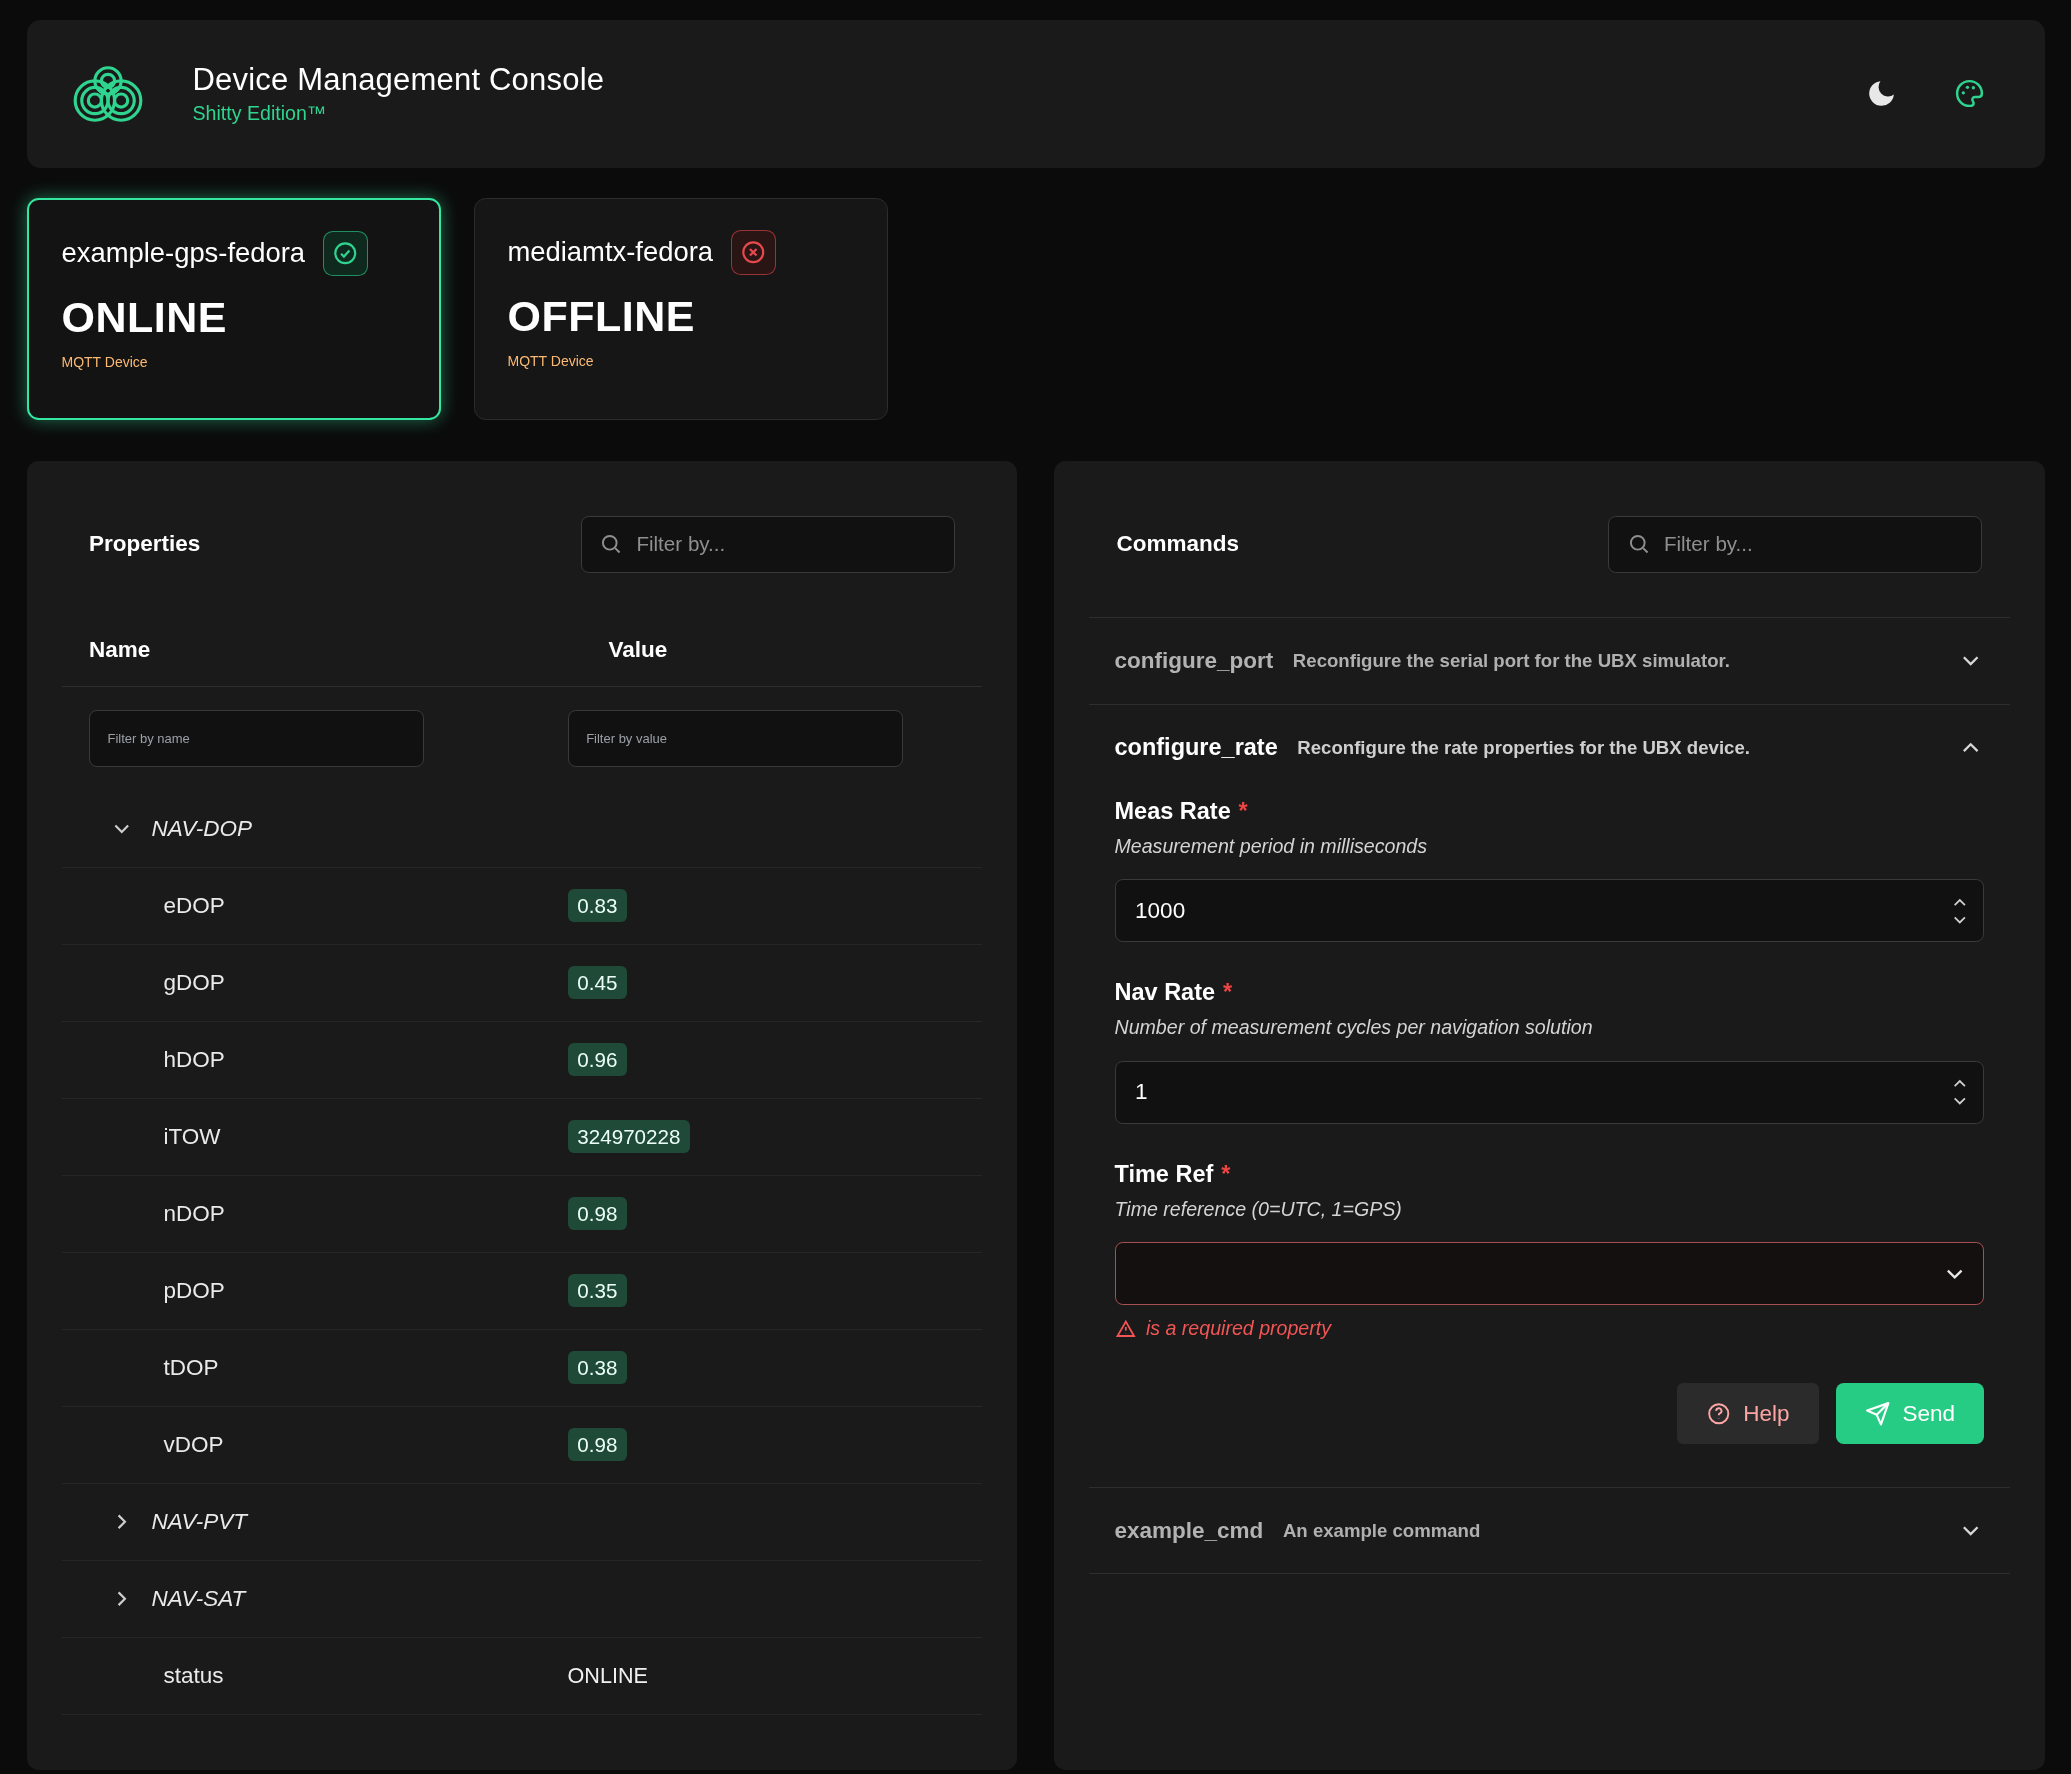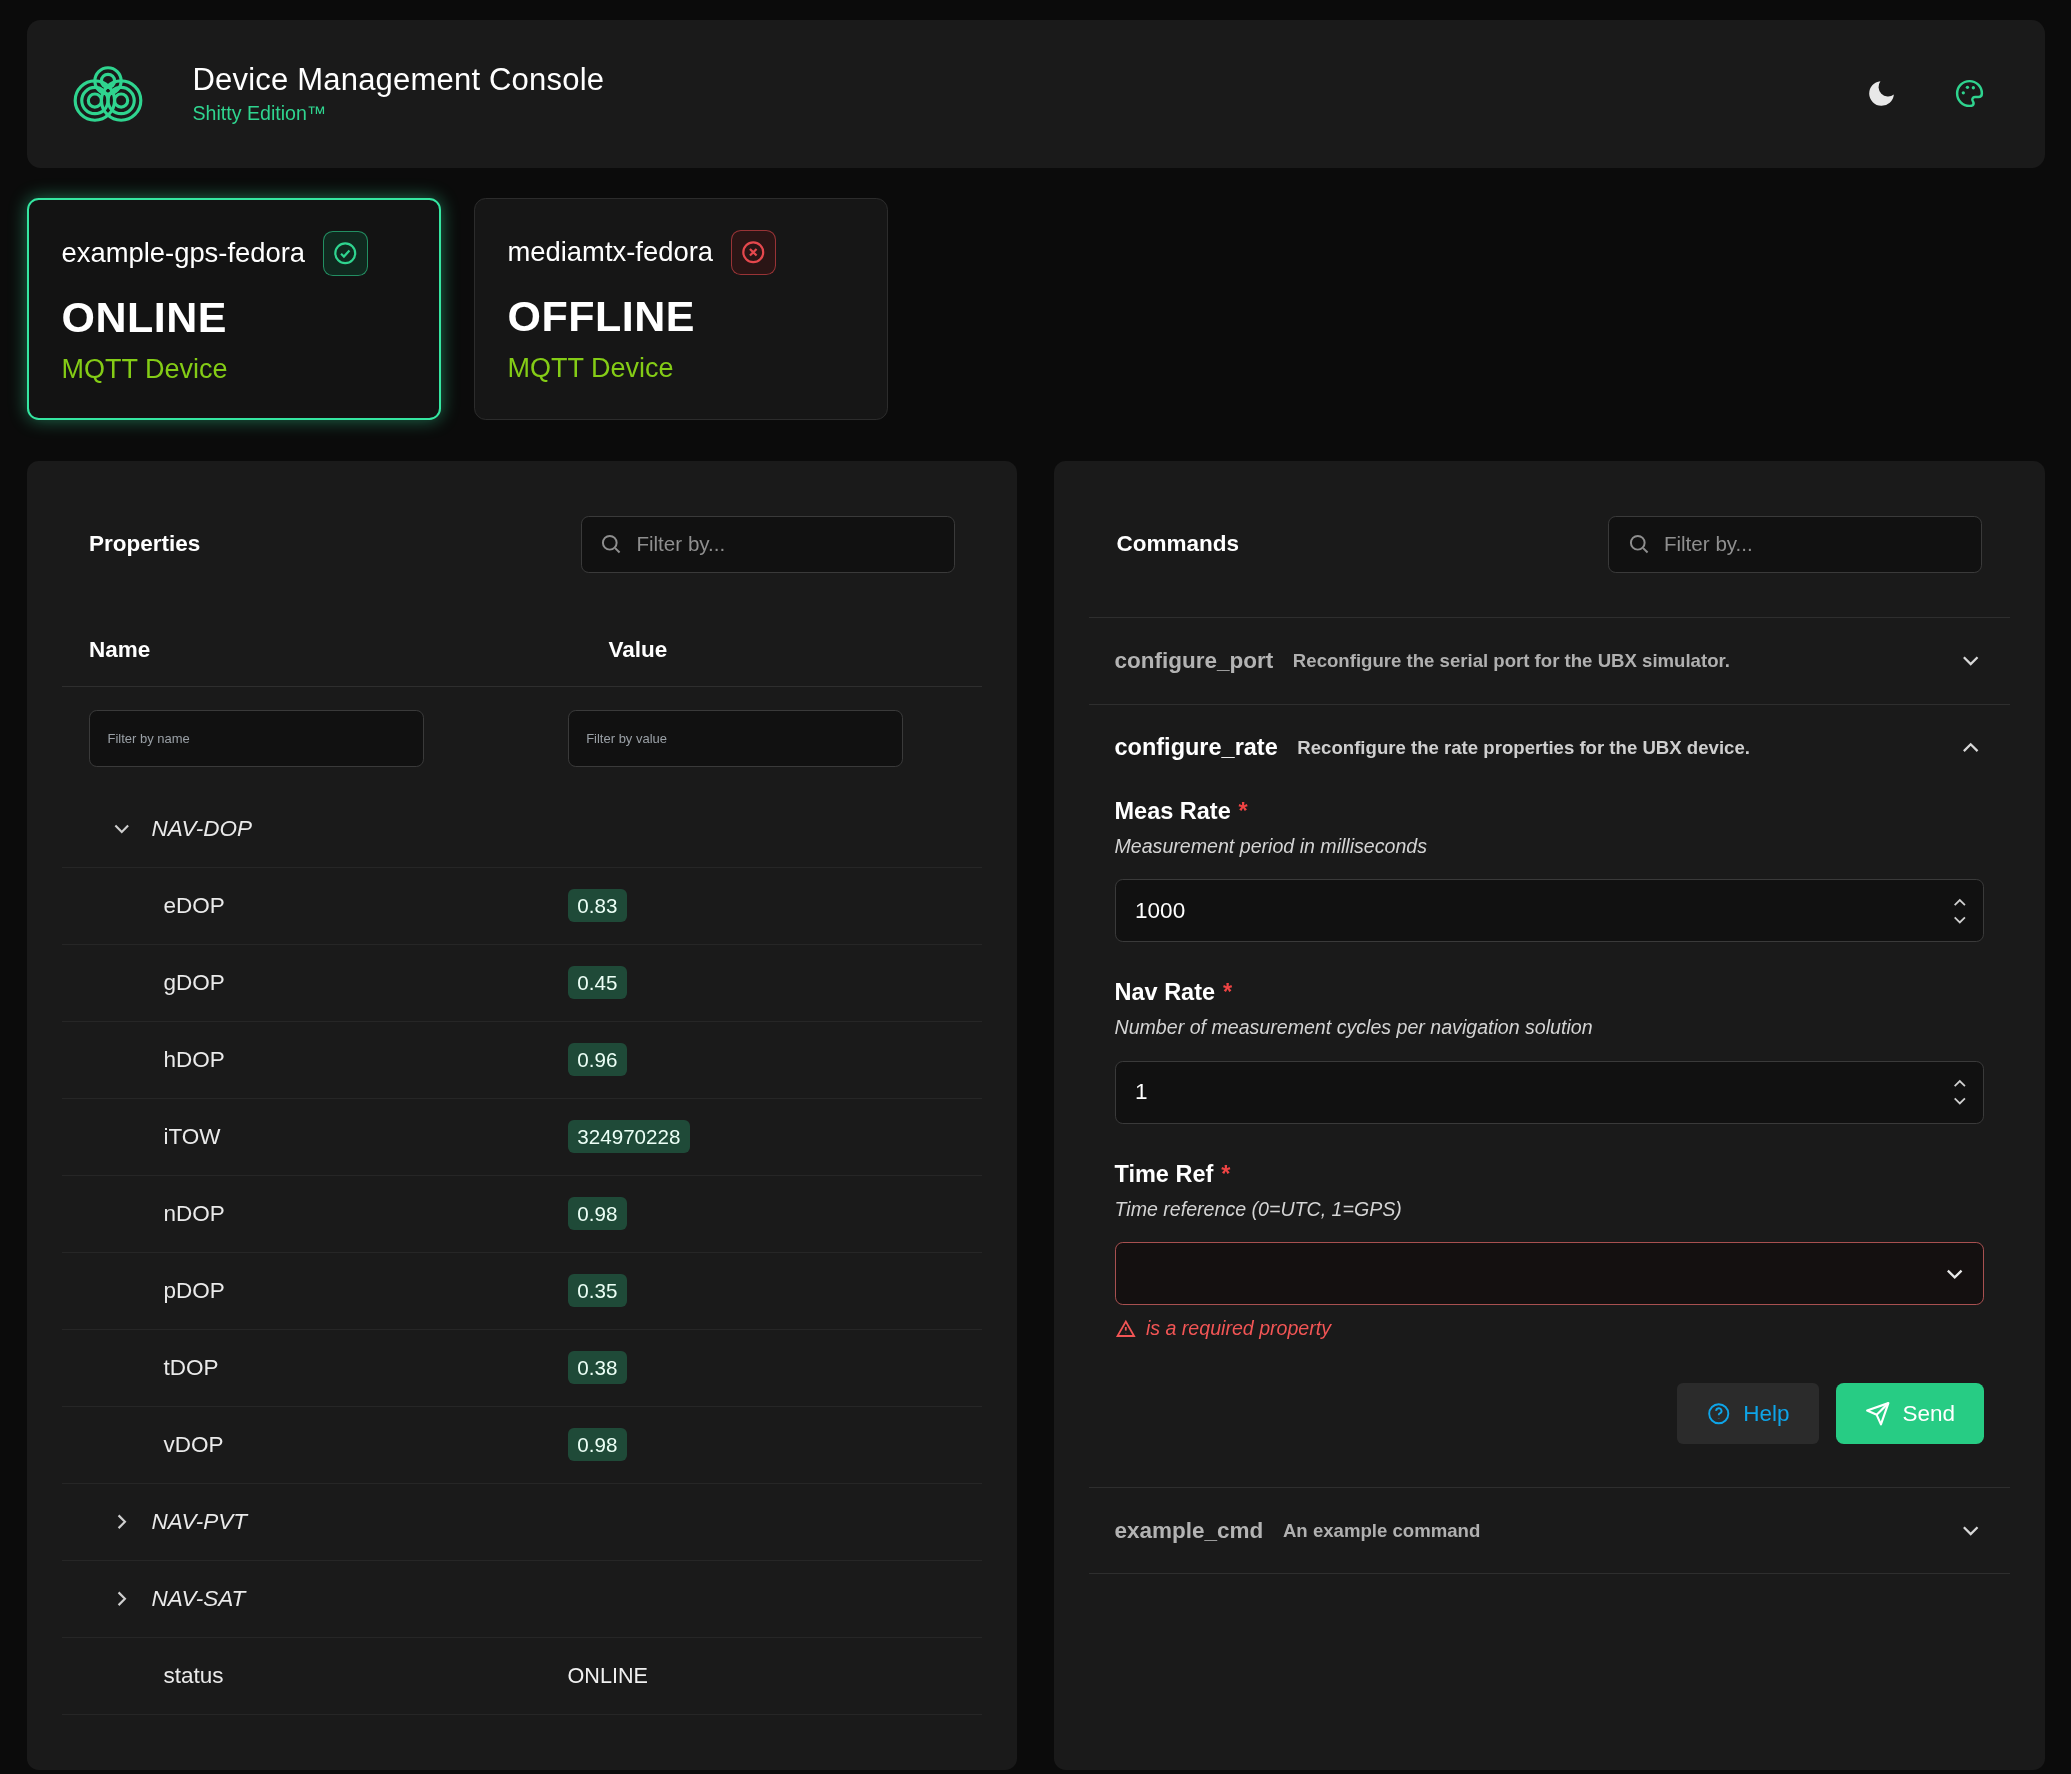--- a/index.html
+++ b/index.html
@@ -58,21 +58,21 @@
   .device-head{display:flex;align-items:center;gap:17.6px;}
   .device-name{font-size:27.4px;color:#fff;font-weight:400;}
   .device-badge{
     width:45px;height:45px;border-radius:9.8px;display:inline-flex;
     align-items:center;justify-content:center;flex:0 0 auto;
   }
   .device-badge svg{width:26.5px;height:26.5px;}
   .device-badge.online{background:#10291f;border:1px solid rgba(47,212,143,.6);color:var(--accent);}
   .device-badge.offline{background:#2a1515;border:1px solid rgba(229,72,77,.6);color:var(--red);}
   .device-status{font-size:43px;font-weight:700;color:#fff;margin-top:17.6px;letter-spacing:0.5px;}
-  .device-type{font-size:27px;color:#84cc16;margin-top:11.8px;}
+  .device-type{font-size:14px;color:#fdba74;margin-top:11.8px;}
 
   
   .main{display:flex;gap:37px;}
   .panel{flex:1 1 0;background:var(--panel);border-radius:11.8px;min-height:1309px;padding:0 35px 39px;}
   .panel-head{display:flex;align-items:center;justify-content:space-between;padding:55px 27.4px 41px;}
   .panel-title{font-size:22.5px;font-weight:700;color:#fff;}
   .filter-box{
     width:374px;height:57px;background:var(--input-bg);border:1px solid var(--input-border);
     border-radius:7.8px;display:flex;align-items:center;gap:13.7px;padding:0 17.6px;color:#8f8f8f;
   }
@@ -142,21 +142,21 @@
     display:flex;align-items:center;gap:9.8px;margin-top:11.8px;
     color:var(--err);font-size:19.6px;font-style:italic;
   }
   .error-line svg{width:21.6px;height:21.6px;flex:0 0 auto;}
   .btn-row{display:flex;justify-content:flex-end;gap:17.6px;margin:43px 0 33px;}
   .btn{
     height:61px;border-radius:7.8px;border:none;cursor:pointer;font-family:inherit;
     font-size:22.5px;display:inline-flex;align-items:center;gap:11.8px;padding:0 29px;font-weight:500;
   }
   .btn svg{width:25.5px;height:25.5px;}
-  .btn.help{background:#2b2b2b;color:#0ea5e9;border-radius:6px;}
+  .btn.help{background:#2b2b2b;color:#fca5a5;border-radius:6px;}
   .btn.send{background:#27cc84;color:#fff;}
 </style>
 </head>
 <body>
 
 <div class="page">
 
   <header class="topbar">
     <div class="brand">
       <span class="logo">

